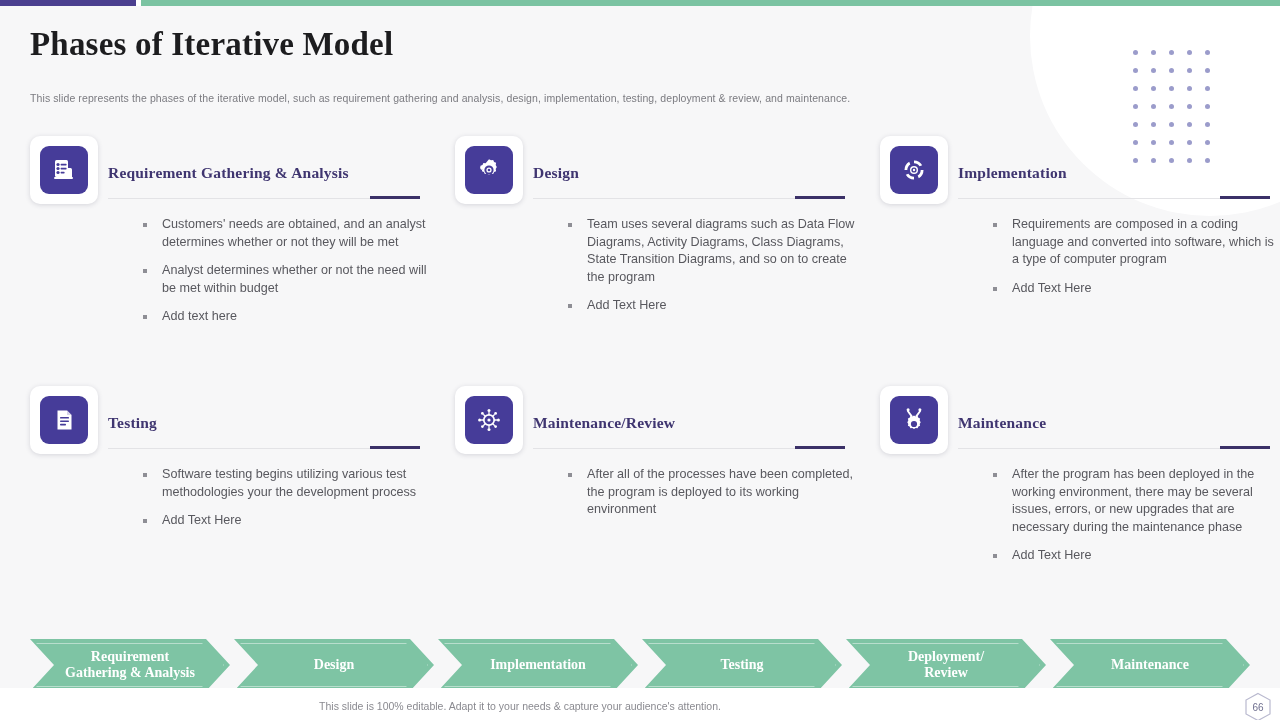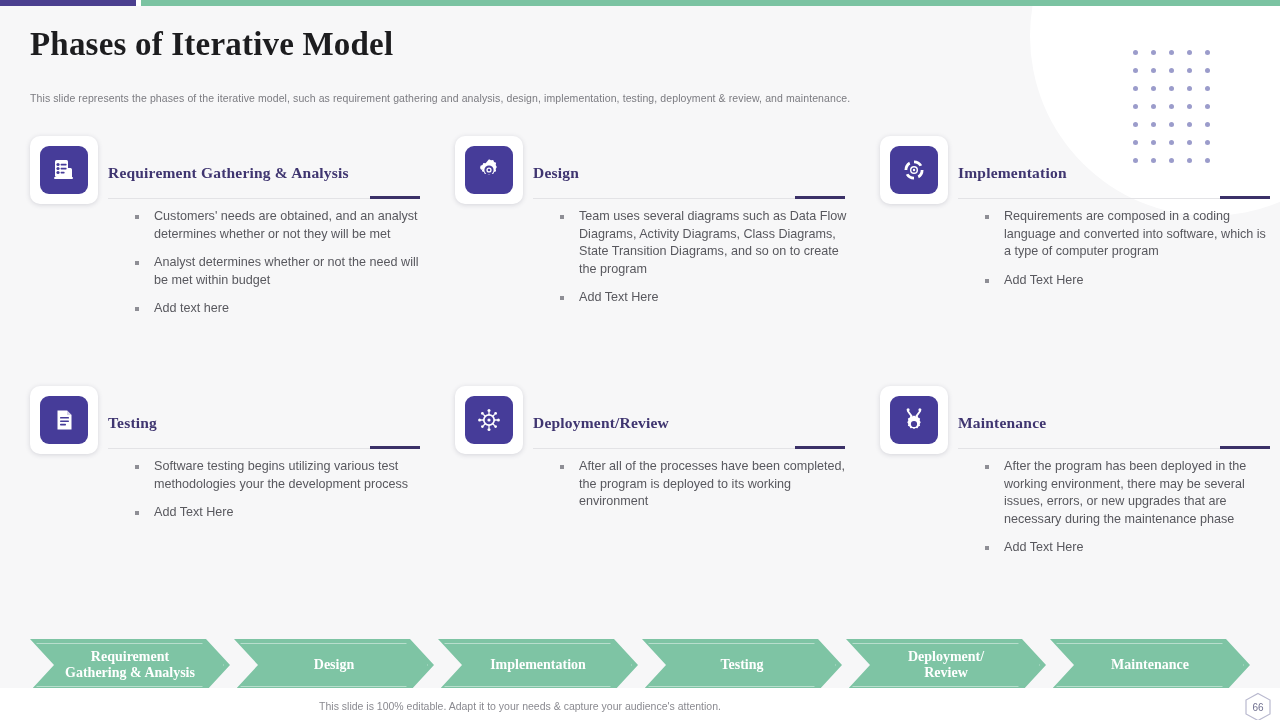--- a/index.html
+++ b/index.html
@@ -58,21 +58,21 @@
 
   .card-head{position:absolute;left:78px;top:28px;width:312px;height:34px;}
   .card-title{
     font-family:"Liberation Serif", serif;
     font-size:15.5px;font-weight:bold;color:#3f3570;letter-spacing:.2px;
     white-space:nowrap;
   }
   .rule{position:absolute;left:78px;top:62px;width:312px;height:1px;background:#e3e3e6;}
   .rule-accent{position:absolute;left:340px;top:60px;width:50px;height:3px;background:#3b3168;}
 
-  .bullets{position:absolute;left:102px;top:72px;width:290px;margin:0;padding:0;list-style:none;}
+  .bullets{position:absolute;left:102px;top:72px;width:290px;margin:8px;padding:0;list-style:none;}
   .card.col3 .bullets{width:292px;}
   .bullets li{
     position:relative;padding-left:22px;margin-bottom:11px;
     font-size:12.6px;line-height:17.5px;color:#58585e;
   }
   .bullets li::before{
     content:"";position:absolute;left:3px;top:7px;
     width:4px;height:4px;background:#8e8e95;
   }
 
@@ -277,21 +277,21 @@
           <circle cx="23.4" cy="14" r="1.5" fill="#fff"></circle>
           <circle cx="7.4" cy="7.4" r="1.4" fill="#fff"></circle>
           <circle cx="20.6" cy="7.4" r="1.4" fill="#fff"></circle>
           <circle cx="7.4" cy="20.6" r="1.4" fill="#fff"></circle>
           <circle cx="20.6" cy="20.6" r="1.4" fill="#fff"></circle>
           <path d="M14 6.4v2.3M14 19.3v2.3M6.4 14h2.3M19.3 14h2.3M8.7 8.7l1.6 1.6M17.7 17.7l1.6 1.6M19.3 8.7l-1.6 1.6M10.3 17.7l-1.6 1.6" stroke="#fff" stroke-width="1.3" stroke-linecap="round"></path>
         </svg>
       </div>
     </div>
     <div class="card-head">
-      <span class="card-title">Deployment/Review</span>
+      <span class="card-title">Maintenance/Review</span>
     </div>
     <div class="rule"></div>
     <div class="rule-accent"></div>
     <ul class="bullets">
       <li>After all of the processes have been completed, the program is deployed to its working environment</li>
     </ul>
   </div>
 
   <div class="card col3 row2">
     <div class="icon-shell">

